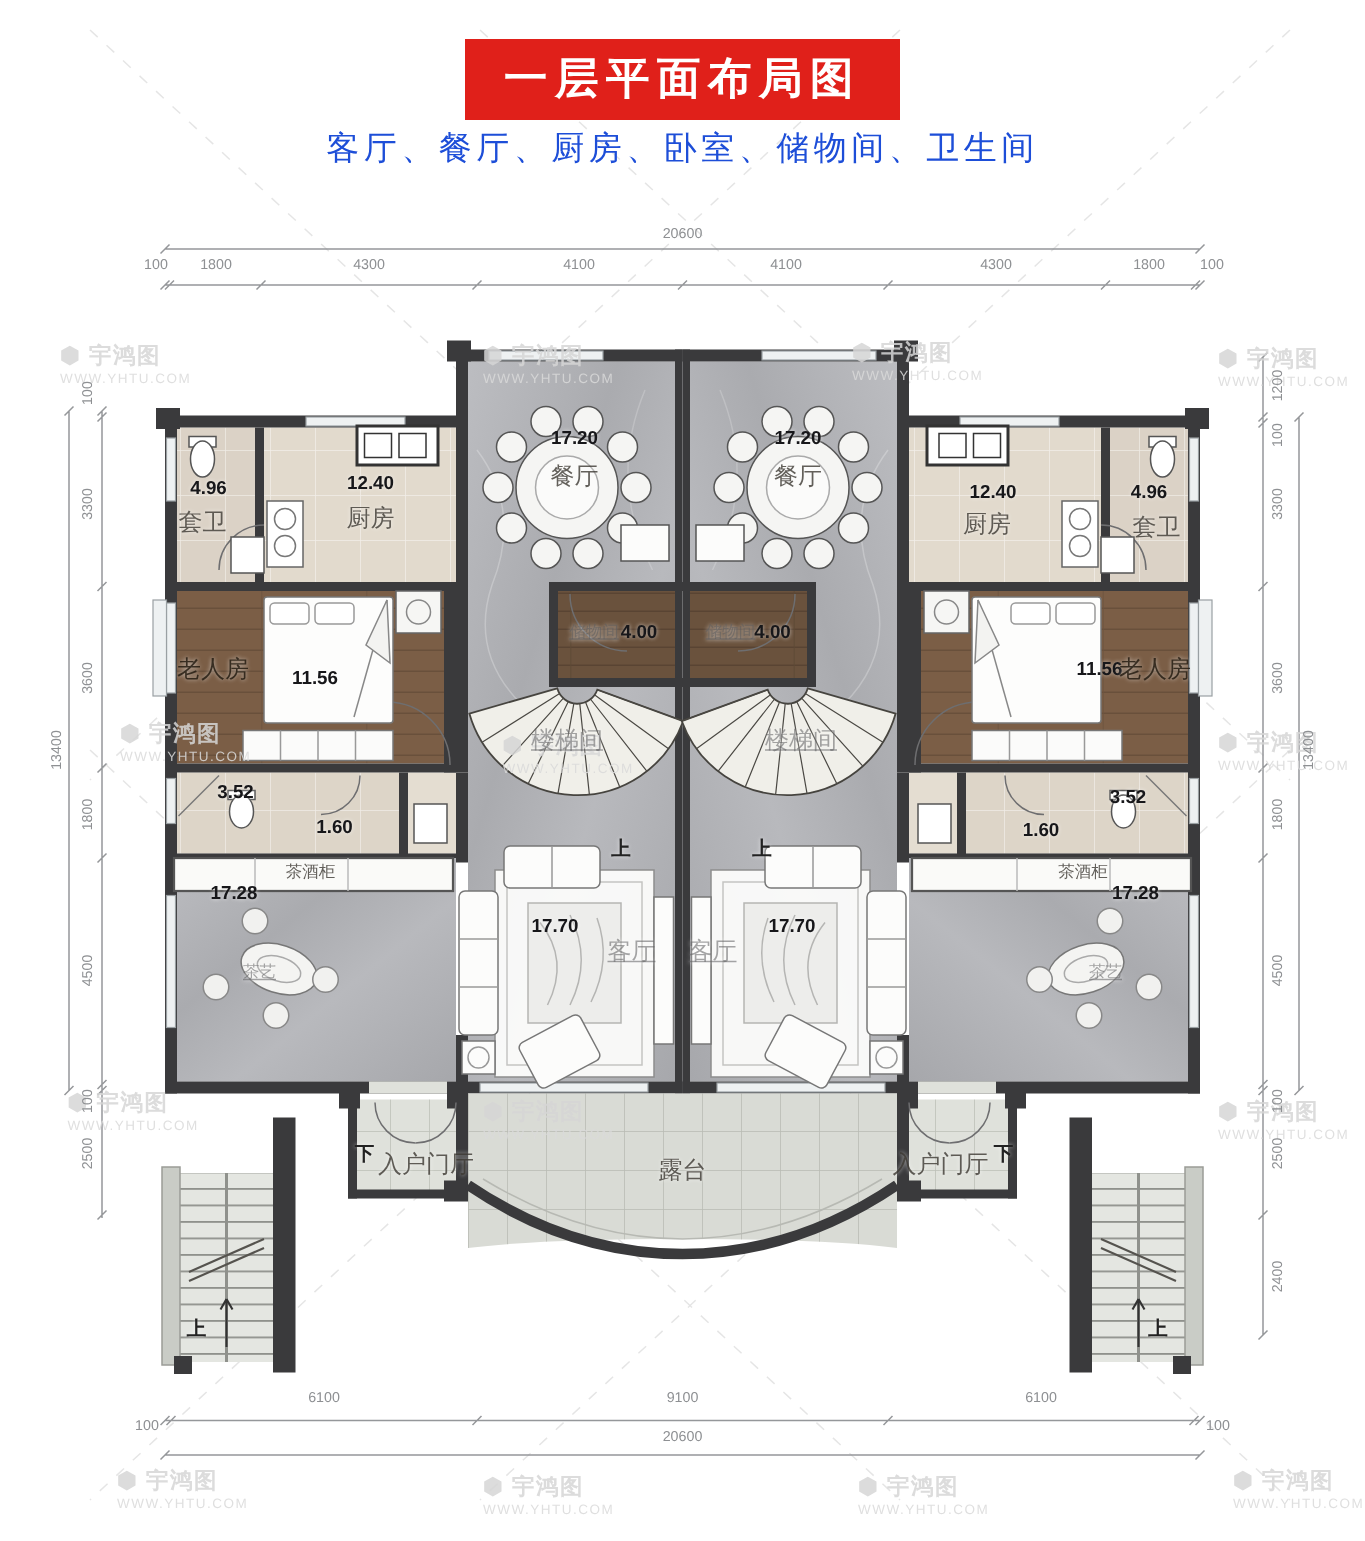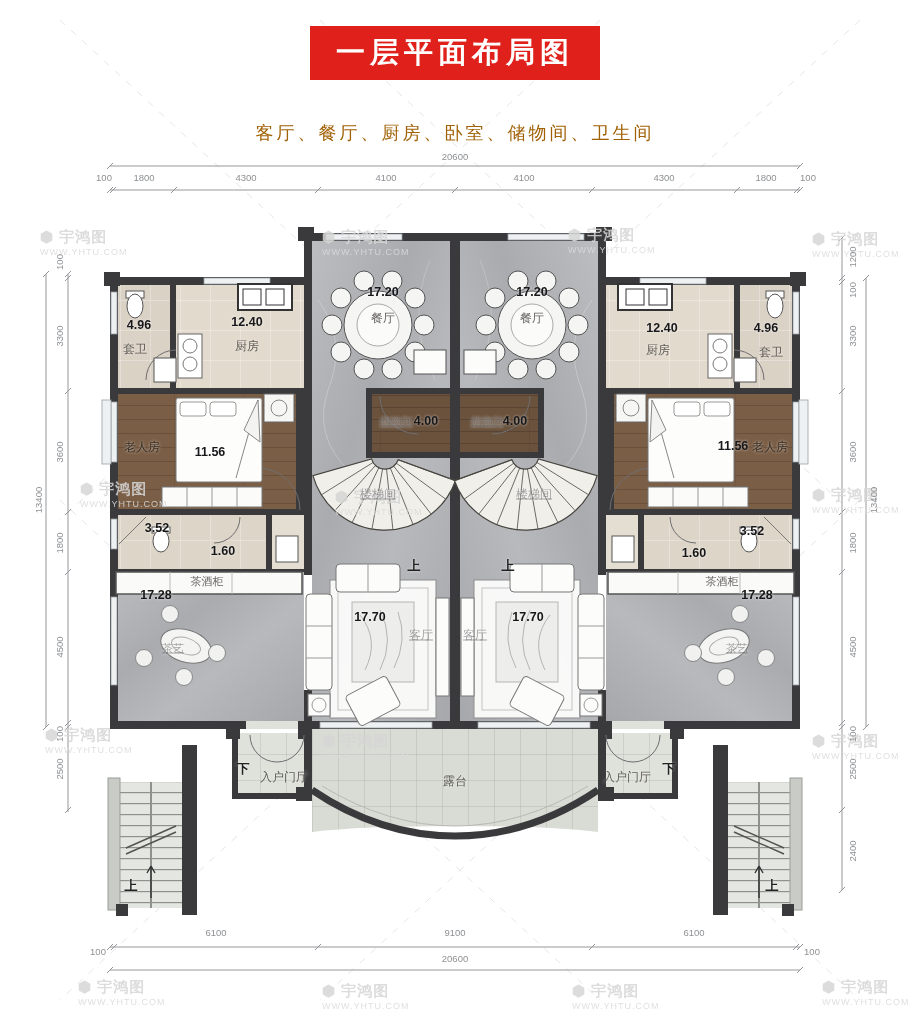--- a/index.html
+++ b/index.html
@@ -2,27 +2,27 @@
 <html><head>
 <meta charset="utf-8">
 <style>
   html,body{margin:0;padding:0;background:#fff;}
   #stage{position:relative;width:910px;height:1027px;background:#ffffff;overflow:hidden;
          font-family:"Liberation Sans",sans-serif;}
   .banner{position:absolute;left:50%;top:26px;transform:translateX(-50%);
           background:#e0201a;color:#fff;font-size:29px;font-weight:bold;
           letter-spacing:5px;padding:7px 26px;z-index:6;white-space:nowrap;}
   .subtitle{position:absolute;left:50%;top:84px;transform:translateX(-50%);
-            font-size:18px;color:#a16207;letter-spacing:3px;z-index:6;white-space:nowrap;margin-top:37px;}
+            font-size:22px;color:#1d4ed8;letter-spacing:3px;z-index:6;white-space:nowrap;}
   #plan-svg{position:absolute;left:0;top:0;z-index:2;}
   .wm{position:absolute;z-index:3;display:flex;flex-direction:column;align-items:flex-start;
       color:#d6d6d6;opacity:.85;pointer-events:none;}
   .wm-mark{font-weight:bold;font-size:15px;letter-spacing:1px;white-space:nowrap;}
   .wm-url{font-size:9px;letter-spacing:1px;color:#dadada;white-space:nowrap;}
-  .lbl{position:absolute;transform:translate(-50%,-50%);z-index:4;font-size:12px;
+  .lbl{position:absolute;transform:translate(-50%,-50%);z-index:4;font-size:16px;
        color:rgba(60,56,50,.8);white-space:nowrap;text-shadow:0 0 3px rgba(255,255,255,.65);}
   .area{font-weight:bold;color:#17171a;font-size:12.5px;}
   .faint{color:rgba(92,92,95,.55);text-decoration:underline;}
   .wood{color:rgba(30,22,12,.8);}
   .updown{font-weight:bold;color:#222;font-size:13px;}
   .dim{position:absolute;transform:translate(-50%,-50%);z-index:4;font-size:9.5px;
        color:#8e9093;white-space:nowrap;}
   .dimv{position:absolute;transform:translate(-50%,-50%) rotate(-90deg);z-index:4;
         font-size:9.5px;color:#8e9093;white-space:nowrap;}
 </style>

